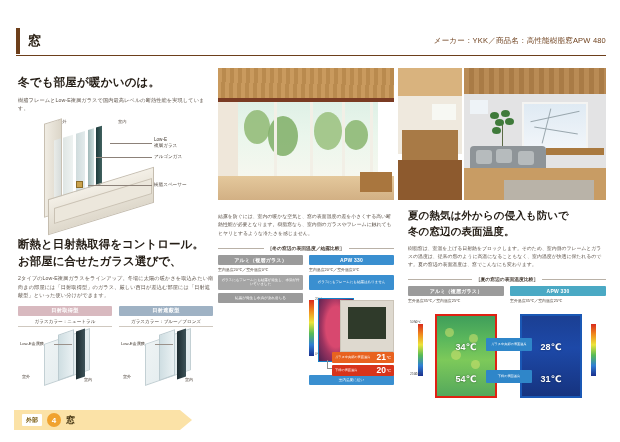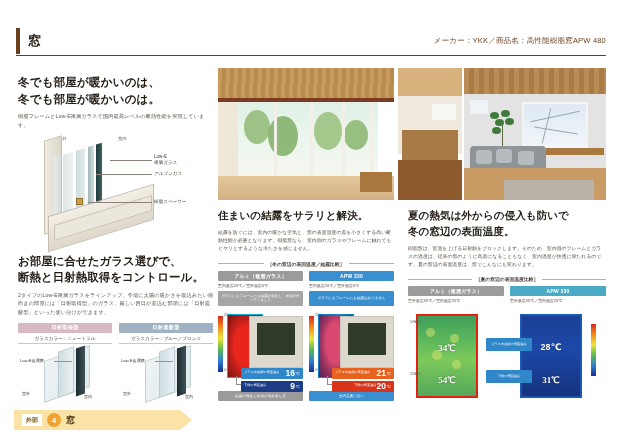--- a/index.html
+++ b/index.html
@@ -153,32 +153,32 @@
   .photo-in{position:absolute;right:0;top:6px;width:52px;height:50px;background:#ded9cf;border:.8px solid #cbc4b8;}
   .photo-in .gl{position:absolute;left:7px;top:6px;width:38px;height:32px;background:#2f3a2a;}
   .vals{position:absolute;right:0;bottom:-4px;width:62px;}
   .valrow{display:flex;align-items:center;height:11px;border-radius:1px;margin-top:2px;padding:0 3px;color:#fff;}
   .valrow .vl{font-size:3.2px;line-height:1.15;flex:1;}
   .valrow .vn{font-size:8.5px;font-weight:bold;}
   .valrow .vu{font-size:4px;margin-left:.5px;}
   .v-blue{background:#2f86c9;}
   .v-navy{background:#1c3c86;}
   .v-org{background:#e8621f;}
-  .v-red{background:#d8341b;text-align:right;}
+  .v-red{background:#d8341b;}
   .conn{position:absolute;background:#8c8c8c;}
   .foot-band{margin-top:3px;height:10px;border-radius:1px;display:flex;align-items:center;justify-content:center;
     font-size:3.6px;color:#fff;}
   .fb-gray{background:#9b9b9b;}
   .fb-blue{background:#3a8fd0;}
 
   
   .sum{position:relative;margin-top:5px;height:96px;}
   .sum-panel{position:absolute;top:6px;width:58px;height:80px;}
-  .sp-l{left:8px;background:linear-gradient(180deg,#3f9e5a,#5cb85c 30%,#7dc95a 55%,#54a85c 100%);
-    border:2px solid #e02113;font-family:Liberation Serif, serif;}
+  .sp-l{left:27px;background:linear-gradient(180deg,#3f9e5a,#5cb85c 30%,#7dc95a 55%,#54a85c 100%);
+    border:2px solid #e02113;}
   .sp-r{right:24px;background:linear-gradient(180deg,#1b3f93,#1d49a8 40%,#16337f 100%);
     border:2px solid #1a58b5;}
   .blob{position:absolute;border-radius:50%;background:rgba(210,225,110,.55);}
   .sumval{position:absolute;left:0;width:100%;text-align:center;color:#fff;font-size:9px;font-weight:bold;
     text-shadow:0 0 2px rgba(0,0,0,.5);}
   .sum-scale{position:absolute;top:16px;width:5px;height:52px;
     background:linear-gradient(180deg,#d92b1c,#f08b1d,#ece43a,#57bb55,#2f7fd4,#1b2f8e);}
   .sumtag{position:absolute;width:42px;height:13px;background:#2f86c9;border-radius:1px;color:#fff;
     display:flex;align-items:center;justify-content:center;text-align:center;font-size:3.2px;line-height:1.2;padding:0 2px;}
   .sumlink{position:absolute;height:.8px;background:#2f86c9;}
@@ -199,21 +199,20 @@
 
   <div class="hdr">
     <div class="hdr-bar"></div>
     <div class="hdr-title">窓</div>
     <div class="hdr-maker">メーカー：YKK／商品名：高性能樹脂窓APW 480</div>
     <div class="hdr-rule"></div>
   </div>
 
   <div class="col-l">
     <div class="h-black">
-      <div>冬でも部屋が暖かいのは、</div>
       <div>冬でも部屋が暖かいのは。</div>
     </div>
     <div class="p-small">樹脂フレームとLow-E複層ガラスで国内最高レベルの断熱性能を実現しています。</div>
 
     <div class="xsec">
       <div class="arrowtxt" style="left:40px;top:2px;">室外</div>
       <div class="arrowtxt" style="left:100px;top:2px;">室内</div>
 
       <div class="frame-l"></div>
       <div class="glassbody">
@@ -233,22 +232,22 @@
 
       <div class="lead" style="left:78px;top:40px;width:56px;"></div>
       <div class="xsec-lbl" style="left:136px;top:37px;">アルゴンガス</div>
 
       <div class="lead" style="left:70px;top:68px;width:64px;"></div>
       <div class="xsec-lbl" style="left:136px;top:65px;">樹脂スペーサー</div>
 
     </div>
 
     <div class="h-black2">
+      <div>断熱と日射熱取得をコントロール。</div>
       <div>お部屋に合せたガラス選びで、</div>
-      <div>断熱と日射熱取得をコントロール。</div>
     </div>
     <div class="p-small">2タイプのLow-E複層ガラスをラインアップ。冬場に太陽の暖かさを取込みたい南向きの部屋には「日射取得型」のガラス、厳しい西日が差込む部屋には「日射遮蔽型」といった使い分けができます。</div>
 
     <div class="gcards">
       <div class="gcard">
         <div class="gc-head pink">日射取得型</div>
         <div class="gc-sub">ガラスカラー：ニュートラル</div>
         <div class="gc-fig">
           <div class="gslab gs1"></div>
           <div class="gs2"></div>
@@ -322,55 +321,31 @@
       <div class="cush" style="left:26px;top:3px;"></div>
       <div class="cush" style="left:48px;top:5px;"></div>
     </div>
     <div class="shelf"></div>
     <div class="f3"></div>
     <div class="rug"></div>
   </div>
 
   <div class="col-m">
     <div class="h-blk">
-      <div>住まいの結露をサラリと解決。</div>
     </div>
     <div class="body-s">結露を防ぐには、室内の暖かな空気と、窓の表面温度の差を小さくする高い断熱性能が必要となります。樹脂窓なら、室内側のガラスやフレームに触れてもヒヤリとするような冷たさを感じません。</div>
 
     <div class="cmp">
       <div class="cmp-cap">［冬の窓辺の表面温度／結露比較］</div>
       <div class="cmp-cols">
 
         <div class="cmp-col">
           <div class="cmp-head gray">アルミ（複層ガラス）</div>
           <div class="cmp-cond">室内温度20℃／室外温度0℃</div>
           <div class="cmp-note gray">ガラスにもフレームにも結露が発生し、水滴が付いていました</div>
-          <div class="therm">
-            <div class="scale"></div>
-            <div class="scale-t" style="top:3px;">20℃</div>
-            <div class="scale-t" style="top:58px;">0℃</div>
-            <div class="irimg ir-cold"></div>
-            <div class="photo-in">
-                <div class="gl"></div>
-              </div>
-            <div class="conn" style="left:18px;top:66px;width:.8px;height:8px;"></div>
-            <div class="conn" style="left:18px;top:74px;width:16px;height:.8px;"></div>
-            <div class="vals">
-              <div class="valrow v-blue">
-                <span class="vl">ガラス中央部の表面温度</span>
-                <span class="vn">16</span>
-                <span class="vu">℃</span>
-              </div>
-              <div class="valrow v-navy">
-                <span class="vl">下枠の表面温度</span>
-                <span class="vn">9</span>
-                <span class="vu">℃</span>
-              </div>
-            </div>
-          </div>
           <div class="foot-band fb-gray">結露が発生し水滴が流れ落ちる</div>
         </div>
 
         <div class="cmp-col">
           <div class="cmp-head blue">APW 330</div>
           <div class="cmp-cond">室内温度20℃／室外温度0℃</div>
           <div class="cmp-note blue">ガラスにもフレームにも結露はありません</div>
           <div class="therm">
             <div class="scale"></div>
             <div class="scale-t" style="top:3px;">20℃</div>
@@ -430,21 +405,21 @@
           <div class="blob" style="left:8px;top:12px;width:9px;height:9px;"></div>
           <div class="blob" style="left:32px;top:18px;width:9px;height:9px;"></div>
           <div class="blob" style="left:14px;top:34px;width:10px;height:10px;"></div>
           <div class="blob" style="left:34px;top:44px;width:9px;height:9px;"></div>
           <div class="sumval" style="top:26px;">34℃</div>
           <div class="sumval" style="top:58px;">54℃</div>
         </div>
 
         <div class="sum-panel sp-r">
           <div class="sumval" style="top:26px;">28℃</div>
-          <div class="sumval" style="top:58px;font-family:Liberation Serif, serif;">31℃</div>
+          <div class="sumval" style="top:58px;">31℃</div>
         </div>
 
         <div class="sumtag" style="left:78px;top:30px;">ガラス中央部の表面温度</div>
         <div class="sumtag" style="left:78px;top:62px;">下枠の表面温度</div>
         <div class="sumlink" style="left:82px;top:36px;width:0;"></div>
 
         <div class="sum-scale" style="right:10px;"></div>
         <div class="scale-t" style="position:absolute;right:0px;top:12px;">50℃</div>
         <div class="scale-t" style="position:absolute;right:0px;top:64px;">25℃</div>
       </div>

